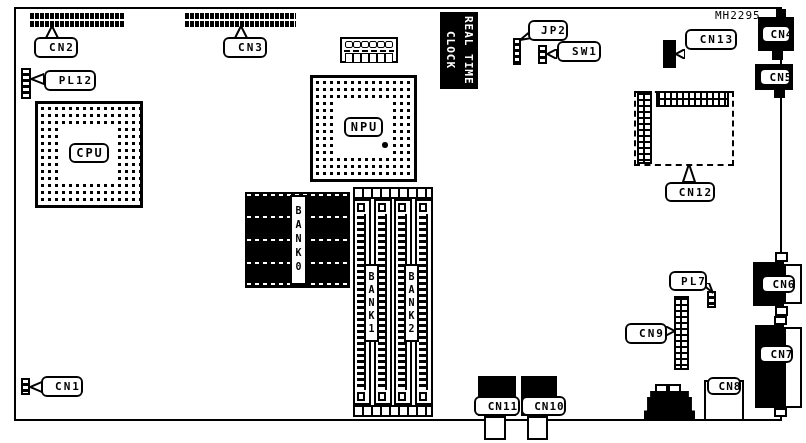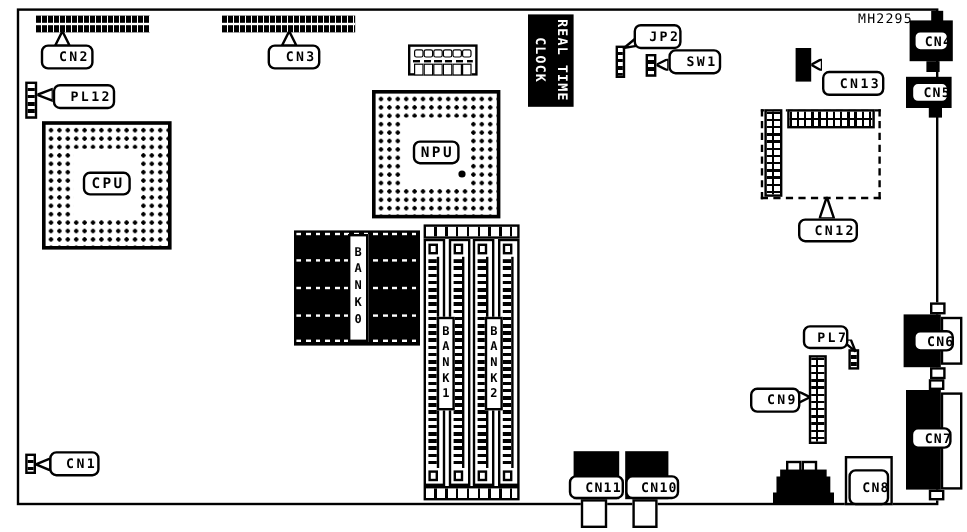--- a/index.html
+++ b/index.html
@@ -176,21 +176,21 @@
   <div class="abs pinstrip" style="left:538px; top:45px; width:9px; height:19px;"></div>
   <svg class="ptr" style="left:547px; top:49px;" width="10" height="10" viewBox="0 0 10 10">
     <polygon points="0,5 10,0 10,10" fill="#fff" stroke="#000" stroke-width="2"></polygon>
     </svg>
   <div class="lbl" style="left:557px; top:41px; width:44px; height:21px;">SW1</div>
 
   <div class="abs blk" style="left:663px; top:40px; width:13px; height:28px;"></div>
   <svg class="ptr" style="left:676px; top:49px;" width="9" height="10" viewBox="0 0 9 10">
     <polygon points="0,5 9,0 9,10" fill="#fff" stroke="#000" stroke-width="2"></polygon>
     </svg>
-  <div class="lbl" style="left:685px; top:59px; width:52px; height:21px;">CN13</div>
+  <div class="lbl" style="left:685px; top:29px; width:52px; height:21px;">CN13</div>
 
   <div class="abs blk" style="left:776px; top:9px; width:10px; height:9px; z-index:3;"></div>
   <div class="abs blk" style="left:758px; top:17px; width:36px; height:34px; z-index:3;"></div>
   <div class="lbl" style="left:761px; top:25px; width:30px; height:18px; letter-spacing:1px;">CN4</div>
   <div class="abs blk" style="left:772px; top:51px; width:11px; height:9px; z-index:3;"></div>
   <div class="abs blk" style="left:755px; top:64px; width:38px; height:26px; z-index:3;"></div>
   <div class="lbl" style="left:759px; top:68px; width:32px; height:18px; letter-spacing:1px;">CN5</div>
   <div class="abs blk" style="left:774px; top:90px; width:11px; height:8px; z-index:3;"></div>
 
   <div class="abs dashedbox" style="left:634px; top:91px; width:100px; height:75px;"></div>
@@ -252,21 +252,21 @@
   <div class="lbl" style="left:474px; top:396px; width:46px; height:20px; letter-spacing:1px;">CN11</div>
   <div class="lbl" style="left:521px; top:396px; width:45px; height:20px; letter-spacing:1px;">CN10</div>
 
   <div class="abs" style="left:644px; top:384px; width:51px; height:37px; z-index:2;">
     <div class="wbox" style="position:absolute; left:11px; top:0; width:9px; height:8px;"></div>
     <div class="wbox" style="position:absolute; left:24px; top:0; width:9px; height:8px;"></div>
     <div class="kbd-body" style="position:absolute; left:0; top:7px; width:51px; height:30px;"></div>
   </div>
 
   <div class="abs wbox" style="left:704px; top:380px; width:40px; height:41px;"></div>
-  <div class="lbl" style="left:707px; top:391px; width:34px; height:30px; letter-spacing:1px;">CN8</div>
+  <div class="lbl" style="left:707px; top:377px; width:34px; height:18px; letter-spacing:1px;">CN8</div>
 
   <div class="lbl" style="left:669px; top:271px; width:38px; height:20px;">PL7</div>
   <svg class="ptr" style="left:701px; top:283px;" width="13" height="11" viewBox="0 0 13 11">
     <polygon points="12,10 0,0 8,0" fill="#fff" stroke="#000" stroke-width="2"></polygon>
     </svg>
   <div class="abs pinstrip" style="left:707px; top:291px; width:9px; height:17px;"></div>
 
   <div class="abs gridv" style="left:674px; top:296px; width:15px; height:74px;"></div>
   <svg class="ptr" style="left:665px; top:326px;" width="10" height="11" viewBox="0 0 10 11">
     <polygon points="10,5 0,0 0,10" fill="#fff" stroke="#000" stroke-width="2"></polygon>
@@ -275,16 +275,16 @@
 
   <div class="abs wbox" style="left:775px; top:252px; width:13px; height:10px; z-index:2;"></div>
   <div class="abs wbox" style="left:784px; top:264px; width:18px; height:40px; z-index:2;"></div>
   <div class="abs blk" style="left:753px; top:262px; width:31px; height:44px; z-index:3;"></div>
   <div class="lbl" style="left:761px; top:275px; width:34px; height:18px; letter-spacing:1px;">CN6</div>
   <div class="abs wbox" style="left:775px; top:306px; width:13px; height:10px; z-index:2;"></div>
 
   <div class="abs wbox" style="left:774px; top:316px; width:13px; height:9px; z-index:2;"></div>
   <div class="abs wbox" style="left:784px; top:327px; width:18px; height:81px; z-index:2;"></div>
   <div class="abs blk" style="left:755px; top:325px; width:29px; height:83px; z-index:3;"></div>
-  <div class="lbl" style="left:759px; top:356px; width:34px; height:18px; letter-spacing:1px;">CN7</div>
+  <div class="lbl" style="left:759px; top:345px; width:34px; height:18px; letter-spacing:1px;">CN7</div>
   <div class="abs wbox" style="left:774px; top:408px; width:13px; height:9px; z-index:2;"></div>
 
 </div>
 
 </body></html>

